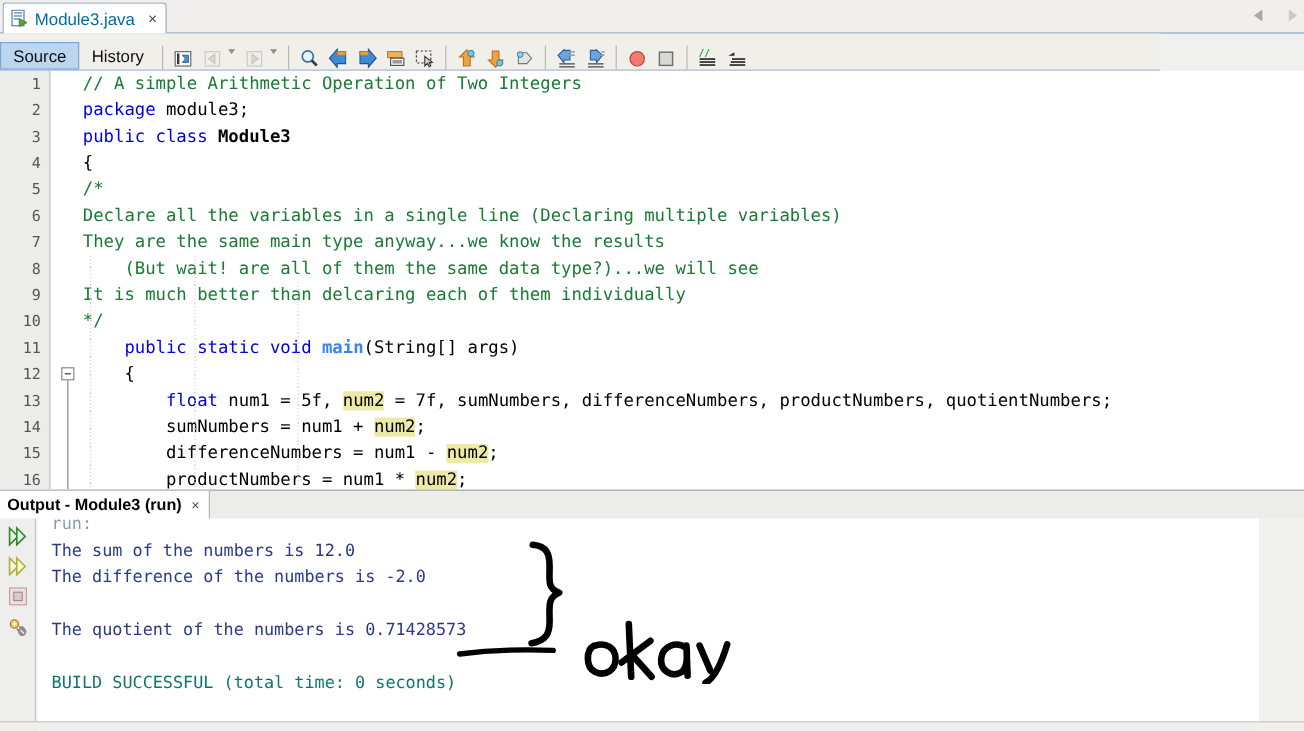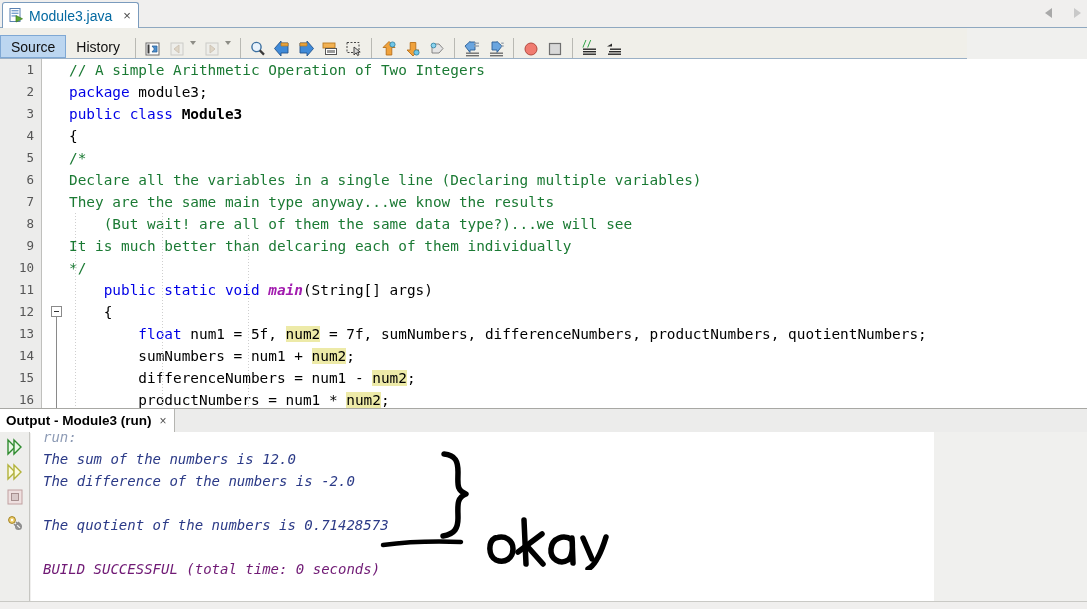--- a/index.html
+++ b/index.html
@@ -90,38 +90,38 @@
   .codeline{
     position:absolute;left:0;height:22px;line-height:22px;
     white-space:pre;
     font-family:"DejaVu Sans Mono","Liberation Mono",monospace;
     font-size:14.4px;
     color:#000000;
   }
   .c-comment{color:#1b7a34;}
   .c-kw{color:#0000e6;}
   .c-cls{color:#000000;font-weight:bold;}
-  .c-mth{color:#a21caf;font-weight:bold;font-style:italic;}
+  .c-mth{color:#3b82f6;font-weight:bold;}
   .hl{background:#edeaa8;}
   .indentguide{
     position:absolute;width:1px;top:0;
     background:repeating-linear-gradient(to bottom,#cfcfcf 0 1px,transparent 1px 3px);
   }
   .foldbox{
     position:absolute;width:11px;height:11px;background:#ffffff;
     border:1px solid #8a8a8a;box-sizing:border-box;
   }
   .foldbox:after{
     content:"";position:absolute;left:2px;top:4px;width:5px;height:1px;background:#333;
   }
   .foldline{position:absolute;width:1px;background:#8a8a8a;}
 
   
   .outputwin{
-    position:absolute;left:0;top:408px;width:934px;height:201px;
+    position:absolute;left:0;top:408px;width:1049px;height:201px;
     background:#f0efee;
   }
   .outtabstrip{
     position:absolute;left:0;top:0;width:1087px;height:24px;
     background:#ececeb;border-top:1px solid #a8a8a4;box-sizing:border-box;
   }
   .outtab{
     position:absolute;left:0px;top:0px;height:24px;
     display:flex;align-items:center;padding:0 8px 0 6px;
     background:#ffffff;border-right:1px solid #b5b5b1;
@@ -134,24 +134,24 @@
     position:absolute;left:0;top:24px;width:30px;height:177px;
     background:#eeeeec;border-right:1px solid #c6c6c2;box-sizing:border-box;
   }
   .outbody{
     position:absolute;left:31px;top:24px;right:0;height:177px;
     background:#ffffff;overflow:hidden;
   }
   .outline{
     position:absolute;left:12px;white-space:pre;
     font-family:"DejaVu Sans Mono","Liberation Mono",monospace;
-    font-size:14px;height:22px;line-height:22px;color:#25377a;font-style:italic;
+    font-size:14px;height:22px;line-height:22px;color:#25377a;
   }
   .out-blue{color:#2b3a87;}
-  .out-green{color:#701a75;}
+  .out-green{color:#0f766e;}
   .out-gray{color:#8d9bb5;}
   .outicon{position:absolute;left:6px;width:18px;height:18px;}
   .annot{position:absolute;pointer-events:none;}
   .bottombar{
     position:absolute;left:0;bottom:0;width:1087px;height:8px;background:#f0efee;
     border-top:1px solid #c9c9c5;box-sizing:border-box;
   }
 </style>
 </head>
 <body>

